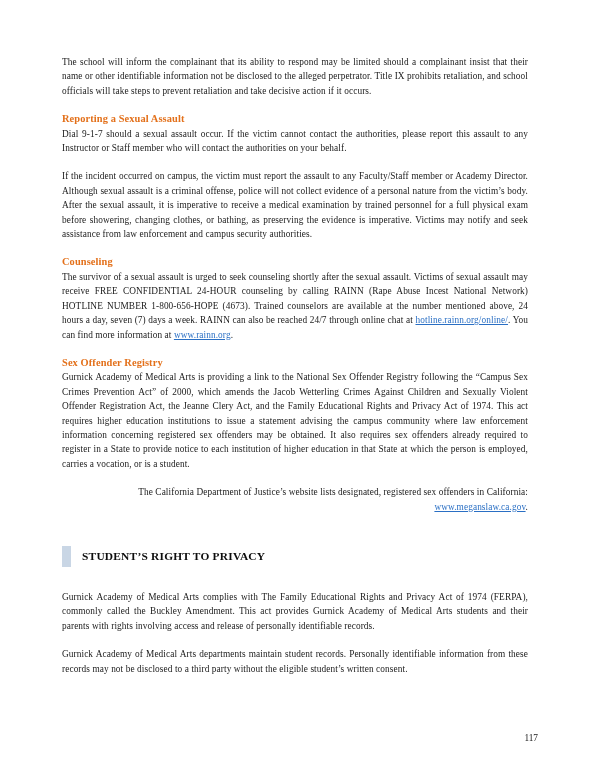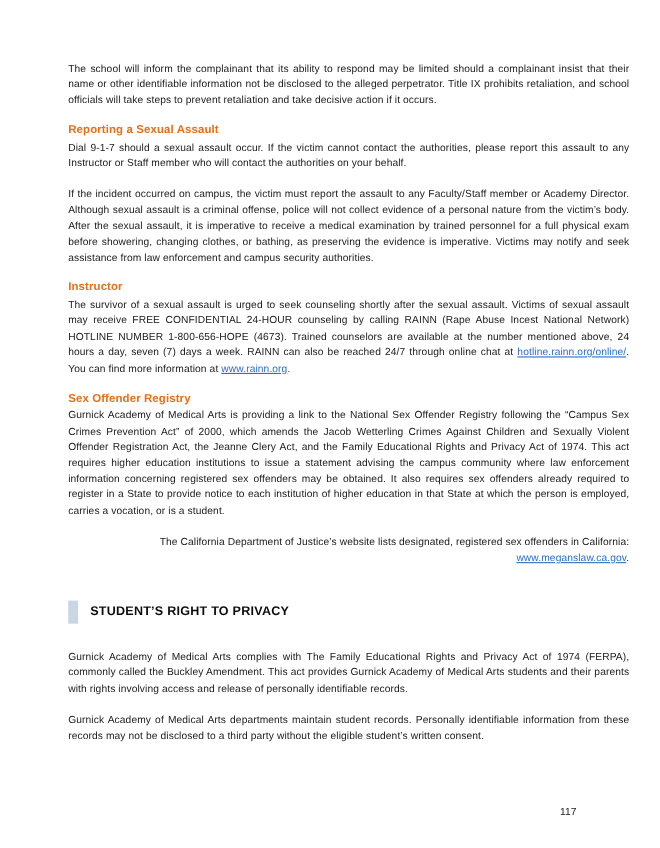--- a/index.html
+++ b/index.html
@@ -14,22 +14,23 @@
     font-family: "Liberation Sans", sans-serif;
     color: #1a1a1a;
     position: relative;
     overflow: hidden;
   }
   .page {
     position: relative;
     width: 600px;
     height: 771px;
     box-sizing: border-box;
-    padding: 55px 28px 0 62px;
+    padding: 55px 72px 0 62px;
     background: #ffffff;
+    font-family: Liberation Serif, serif;
   }
   .body-text {
     font-size: 9.3px;
     line-height: 14.4px;
     text-align: justify;
     text-justify: inter-word;
     margin: 0 0 14px 0;
     color: #1a1a1a;
     letter-spacing: 0.01em;
   }
@@ -63,38 +64,38 @@
     color: #0d0d0d;
     letter-spacing: 0.02em;
     line-height: 1;
   }
   a.doclink {
     color: #2a6fc4;
     text-decoration: underline;
   }
   .page-number {
     position: absolute;
-    right: 76px;
+    right: 62px;
     top: 733px;
     font-size: 9.3px;
     color: #1a1a1a;
   }
 </style>
 </head>
 <body>
 
 <div class="page">
 
   <p class="body-text">The school will inform the complainant that its ability to respond may be limited should a complainant insist that their name or other identifiable information not be disclosed to the alleged perpetrator. Title IX prohibits retaliation, and school officials will take steps to prevent retaliation and take decisive action if it occurs.</p>
 
   <div class="heading-orange">Reporting a Sexual Assault</div>
   <p class="body-text">Dial 9-1-7 should a sexual assault occur. If the victim cannot contact the authorities, please report this assault to any Instructor or Staff member who will contact the authorities on your behalf.</p>
   <p class="body-text">If the incident occurred on campus, the victim must report the assault to any Faculty/Staff member or Academy Director. Although sexual assault is a criminal offense, police will not collect evidence of a personal nature from the victim’s body. After the sexual assault, it is imperative to receive a medical examination by trained personnel for a full physical exam before showering, changing clothes, or bathing, as preserving the evidence is imperative. Victims may notify and seek assistance from law enforcement and campus security authorities.</p>
 
-  <div class="heading-orange">Instructor</div>
+  <div class="heading-orange">Counseling</div>
   <p class="body-text"><span>The survivor of a sexual assault is urged to seek counseling shortly after the sexual assault. Victims of sexual assault may receive FREE CONFIDENTIAL 24-HOUR counseling by calling RAINN (Rape Abuse Incest National Network) HOTLINE NUMBER 1-800-656-HOPE (4673). Trained counselors are available at the number mentioned above, 24 hours a day, seven (7) days a week. RAINN can also be reached 24/7 through online chat at </span><a class="doclink" href="#">hotline.rainn.org/online/</a><span>. You can find more information at </span><a class="doclink" href="#">www.rainn.org</a><span>.</span></p>
 
   <div class="heading-orange">Sex Offender Registry</div>
   <p class="body-text">Gurnick Academy of Medical Arts is providing a link to the National Sex Offender Registry following the “Campus Sex Crimes Prevention Act” of 2000, which amends the Jacob Wetterling Crimes Against Children and Sexually Violent Offender Registration Act, the Jeanne Clery Act, and the Family Educational Rights and Privacy Act of 1974. This act requires higher education institutions to issue a statement advising the campus community where law enforcement information concerning registered sex offenders may be obtained. It also requires sex offenders already required to register in a State to provide notice to each institution of higher education in that State at which the person is employed, carries a vocation, or is a student.</p>
   <p class="body-text nojustify"><span>The California Department of Justice’s website lists designated, registered sex offenders in California: </span><a class="doclink" href="#">www.meganslaw.ca.gov</a><span>.</span></p>
 
   <div class="section-head">
     <span class="accent-bar"></span>
     <span class="section-title">STUDENT’S RIGHT TO PRIVACY</span>
   </div>

